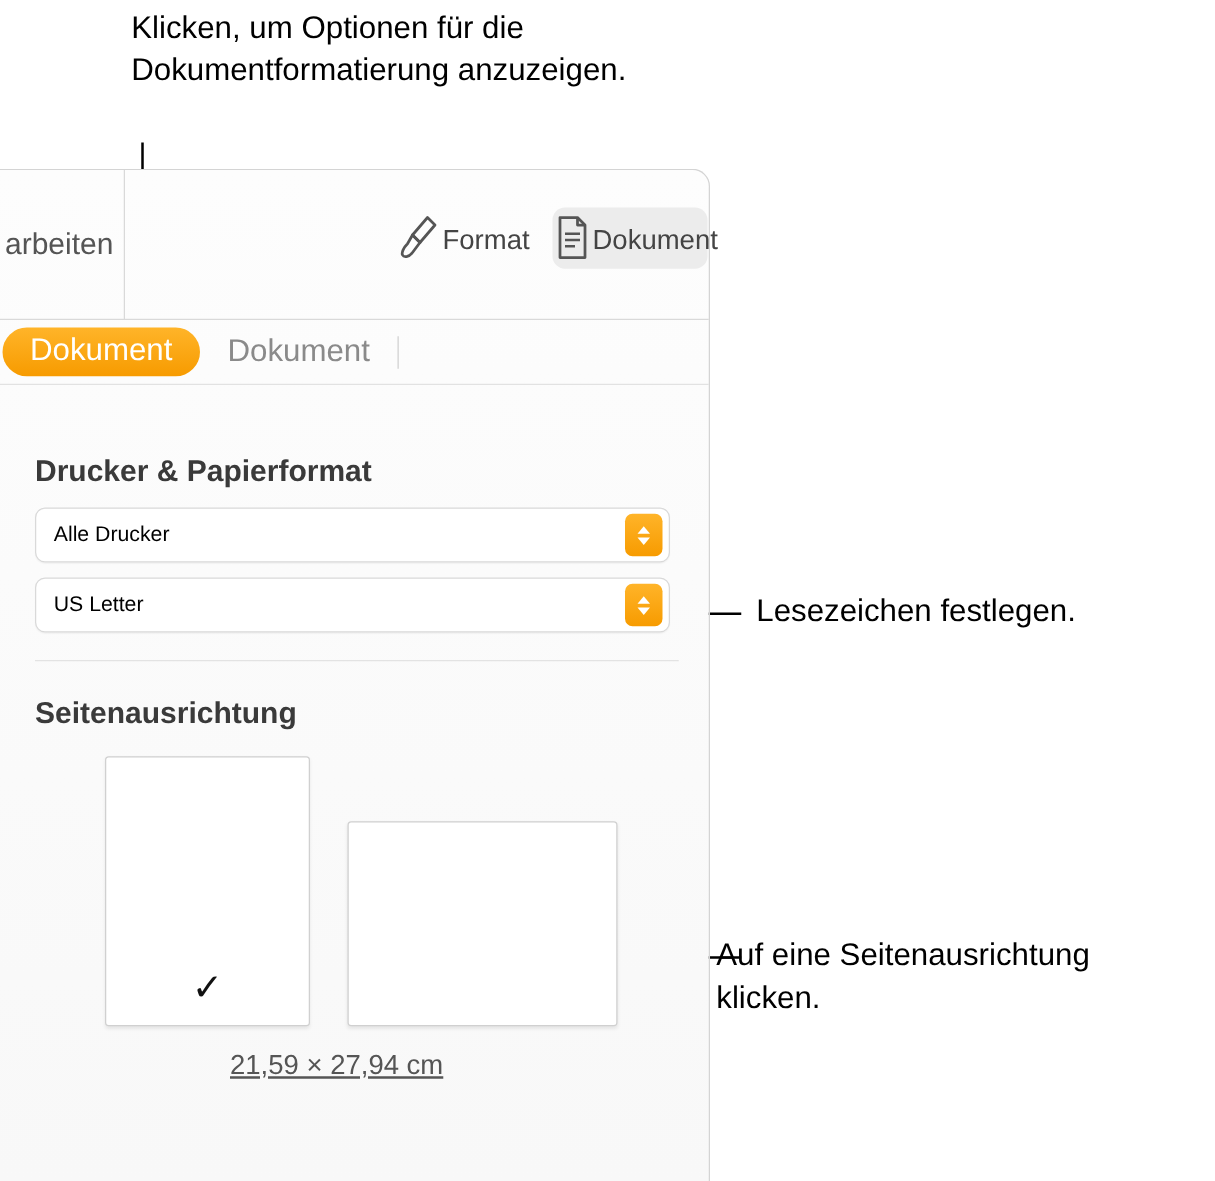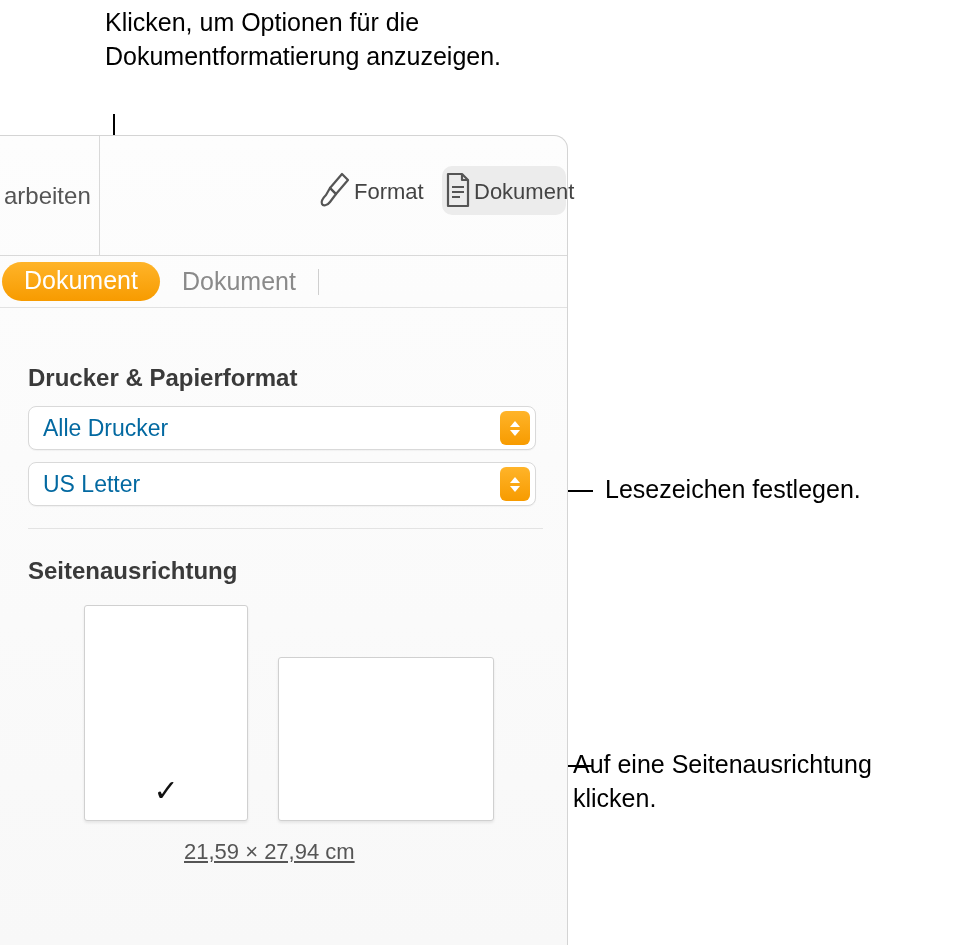--- a/index.html
+++ b/index.html
@@ -143,22 +143,22 @@
     border: 1px solid #d9d9d9;
     border-radius: 8px;
     display: flex;
     align-items: center;
     justify-content: space-between;
     padding-left: 14px;
     margin-bottom: 12px;
     box-shadow: 0 1px 1px rgba(0,0,0,0.04);
   }
   .popup .val {
-    font-size: 23px;
-    color: #0369a1;
+    font-size: 17px;
+    color: #000000;
   }
   .pop-arrow {
     width: 30px;
     height: 34px;
     margin-right: 5px;
     border-radius: 6px;
     background: linear-gradient(#ffb429,#f79b00);
     display: flex;
     flex-direction: column;
     align-items: center;

